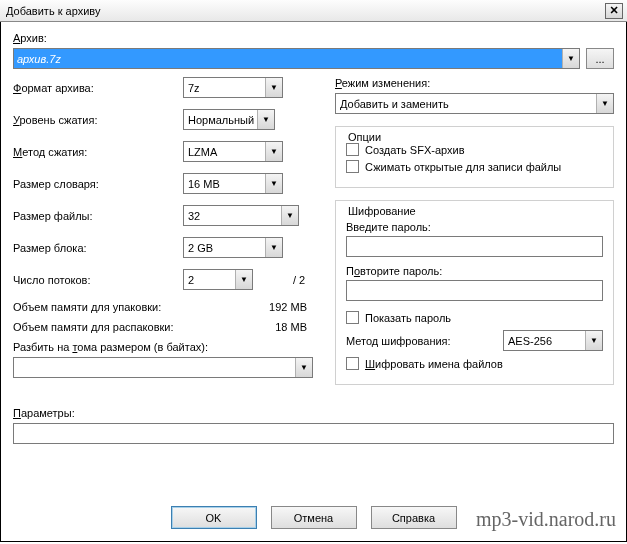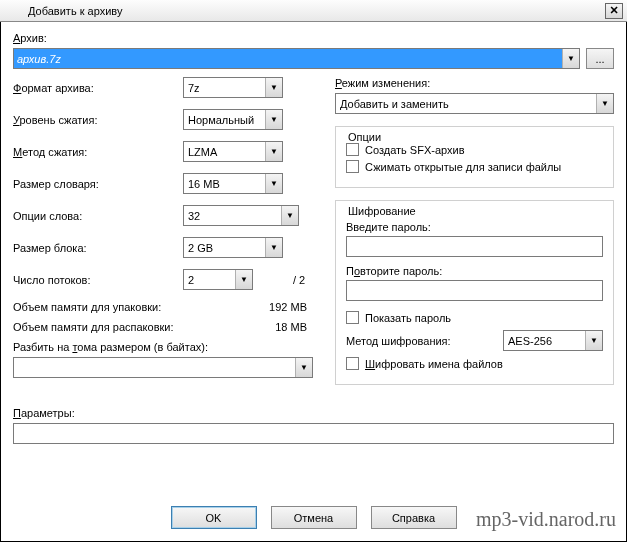--- a/index.html
+++ b/index.html
@@ -14,21 +14,21 @@
   }
   .titlebar {
     background: linear-gradient(#fdfdfd, #e8e8e8);
     border-bottom: 1px solid #888;
     height: 22px;
     display: flex;
     align-items: center;
     padding: 0 4px 0 6px;
     justify-content: space-between;
   }
-  .titlebar .title { font-size: 11px; margin-left: 22px; }
+  .titlebar .title { font-size: 11px; }
   .titlebar .closebtn {
     width: 18px; height: 16px;
     border: 1px solid #666;
     background: linear-gradient(#f5f5f5,#d8d8d8);
     display: flex; align-items: center; justify-content: center;
     font-weight: bold; font-size: 11px;
     cursor: pointer;
   }
   .content {
     border: 1px solid #000;
@@ -189,21 +189,21 @@
         <span class="flabel"><span class="u">Ф</span><span>ормат архива:</span></span>
         <span class="dropdown-wrap fctrl">
           <input class="dropdown" style="width: 100px;" value="7z">
           <span class="dd-btn">▼</span>
         </span>
       </div>
 
       <div class="formrow">
         <span class="flabel"><span class="u">У</span><span>ровень сжатия:</span></span>
         <span class="dropdown-wrap fctrl">
-          <input class="dropdown" style="width: 100px;" value="Нормальный">
+          <input class="dropdown" style="width: 92px;" value="Нормальный">
           <span class="dd-btn">▼</span>
         </span>
       </div>
 
       <div class="formrow">
         <span class="flabel"><span class="u">М</span><span>етод сжатия:</span></span>
         <span class="dropdown-wrap fctrl">
           <input class="dropdown" style="width: 100px;" value="LZMA">
           <span class="dd-btn">▼</span>
         </span>
@@ -211,21 +211,21 @@
 
       <div class="formrow">
         <span class="flabel">Размер словаря:</span>
         <span class="dropdown-wrap fctrl">
           <input class="dropdown" style="width: 100px;" value="16 MB">
           <span class="dd-btn">▼</span>
         </span>
       </div>
 
       <div class="formrow">
-        <span class="flabel">Опции слова:</span>
+        <span class="flabel">Размер файлы:</span>
         <span class="dropdown-wrap fctrl">
           <input class="dropdown" style="width: 116px;" value="32">
           <span class="dd-btn">▼</span>
         </span>
       </div>
 
       <div class="formrow">
         <span class="flabel">Размер блока:</span>
         <span class="dropdown-wrap fctrl">
           <input class="dropdown" style="width: 100px;" value="2 GB">

